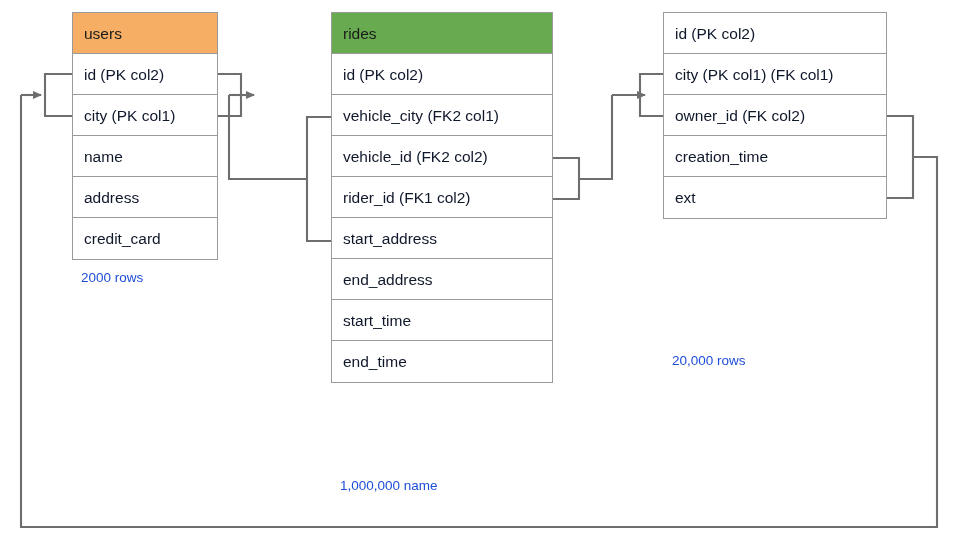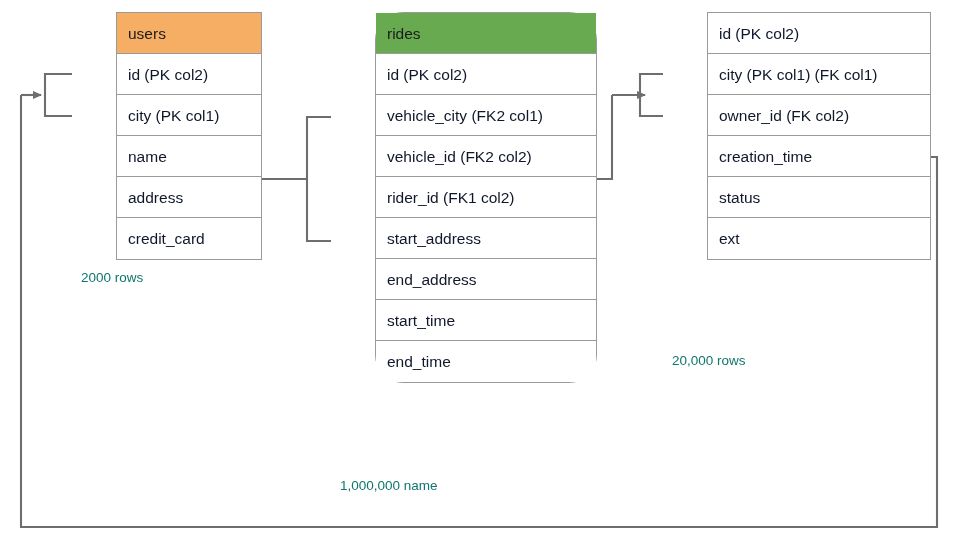--- a/index.html
+++ b/index.html
@@ -25,21 +25,20 @@
     width: 960px;
     height: 540px;
     pointer-events: none;
   }
   .entity {
     position: absolute;
     box-sizing: border-box;
     border: 1px solid #9a9a9a;
     background: #ffffff;
     z-index: 2;
-    margin-left: 44px;
   }
   .entity-header {
     box-sizing: border-box;
     height: 41px;
     line-height: 41px;
     padding: 0 0 0 11px;
     font-size: 15.5px;
     color: #1b1b1b;
     border-bottom: 1px solid #9a9a9a;
     white-space: nowrap;
@@ -56,21 +55,21 @@
     background: #ffffff;
     white-space: nowrap;
     overflow: hidden;
   }
   .field-row:last-child {
     border-bottom: none;
   }
   .row-count {
     position: absolute;
     font-size: 13.5px;
-    color: #0f766e;
+    color: #1d4ed8;
     white-space: nowrap;
     z-index: 2;
   }
 </style>
 </head>
 <body>
 
 <div id="canvas">
 
   <svg id="wires" viewBox="0 0 960 540" xmlns="http://www.w3.org/2000/svg">
@@ -105,36 +104,35 @@
   <div class="entity" style="left:72px; top:12px; width:146px;">
     <div class="entity-header" style="background:#F5AE63;">users</div>
     <div class="field-row">id (PK col2)</div>
     <div class="field-row">city (PK col1)</div>
     <div class="field-row">name</div>
     <div class="field-row">address</div>
     <div class="field-row">credit_card</div>
   </div>
   <div class="row-count" style="left:81px; top:270px;">2000 rows</div>
 
-  <div class="entity" style="left:331px; top:12px; width:222px;border-radius:28px;">
+  <div class="entity" style="left:331px; top:12px; width:222px;">
     <div class="entity-header" style="background:#67AA50;">rides</div>
     <div class="field-row">id (PK col2)</div>
     <div class="field-row">vehicle_city (FK2 col1)</div>
     <div class="field-row">vehicle_id (FK2 col2)</div>
     <div class="field-row">rider_id (FK1 col2)</div>
     <div class="field-row">start_address</div>
     <div class="field-row">end_address</div>
     <div class="field-row">start_time</div>
     <div class="field-row">end_time</div>
   </div>
   <div class="row-count" style="left:340px; top:478px;">1,000,000 name</div>
 
   <div class="entity" style="left:663px; top:12px; width:224px;">
     <div class="field-row">id (PK col2)</div>
     <div class="field-row">city (PK col1) (FK col1)</div>
     <div class="field-row">owner_id (FK col2)</div>
     <div class="field-row">creation_time</div>
-    <div class="field-row">status</div>
     <div class="field-row">ext</div>
   </div>
   <div class="row-count" style="left:672px; top:353px;">20,000 rows</div>
 
 </div>
 
 </body></html>

